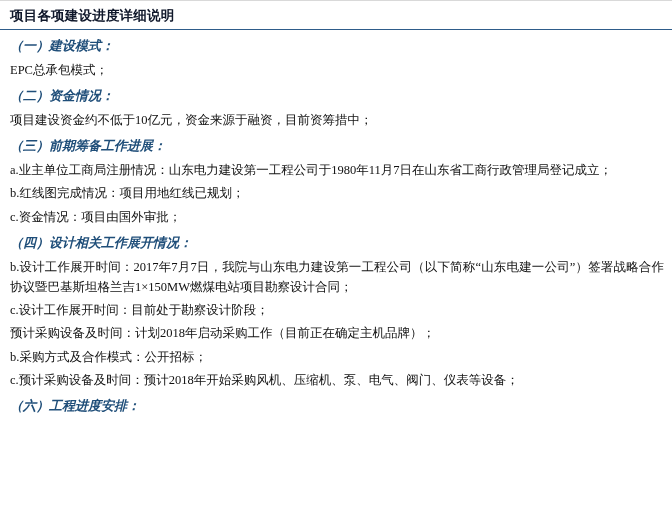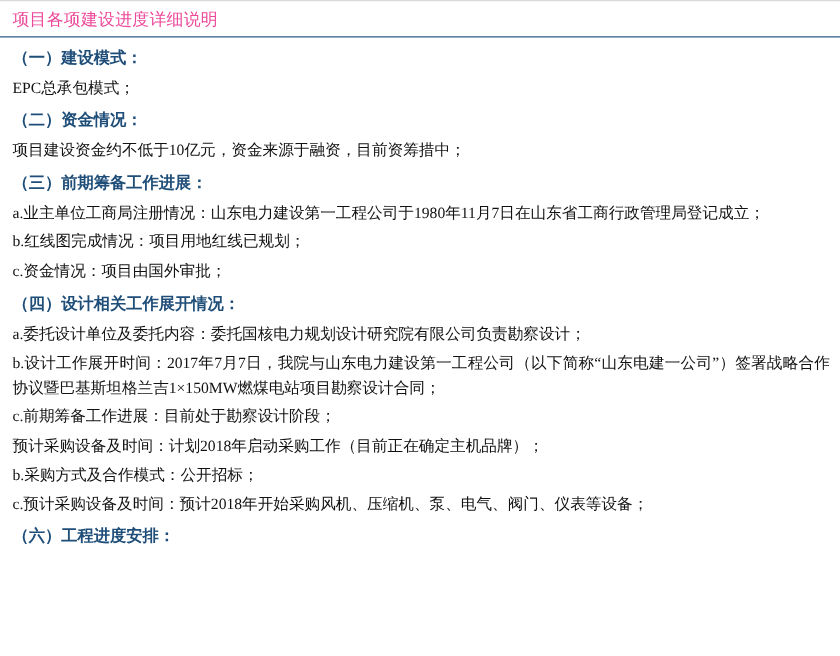--- a/index.html
+++ b/index.html
@@ -18,39 +18,40 @@
   .page {
     position: relative;
     width: 672px;
     height: 525px;
     box-sizing: border-box;
     padding: 0;
     border-top: 1px solid #d9d9d9;
   }
   .doc-title {
     font-size: 13.5px;
-    font-weight: normal;
-    color: #ec4899;
+    font-weight: bold;
+    color: #0f172a;
     padding: 6px 0 4px 10px;
     letter-spacing: 0.2px;
   }
   .title-rule {
     height: 1px;
     background: #2e5c8a;
     margin: 0 0 2px 0;
   }
   .body {
     padding: 0 8px 0 10px;
   }
   .heading {
     color: #1f4e79;
     font-weight: bold;
     font-size: 13px;
     margin: 7px 0 4px 0;
     line-height: 1.45;
+    font-style: italic;
   }
   .para {
     color: #111111;
     font-size: 12.5px;
     line-height: 1.62;
     margin: 3px 0 3px 0;
     text-align: justify;
     font-family: Liberation Serif, serif;
   }
 </style>
@@ -76,23 +77,22 @@
 
     <div class="section">
       <div class="heading">（三）前期筹备工作进展：</div>
       <div class="para">a.业主单位工商局注册情况：山东电力建设第一工程公司于1980年11月7日在山东省工商行政管理局登记成立；</div>
       <div class="para">b.红线图完成情况：项目用地红线已规划；</div>
       <div class="para">c.资金情况：项目由国外审批；</div>
     </div>
 
     <div class="section">
       <div class="heading">（四）设计相关工作展开情况：</div>
-      <div class="para">a.委托设计单位及委托内容：委托国核电力规划设计研究院有限公司负责勘察设计；</div>
       <div class="para">b.设计工作展开时间：2017年7月7日，我院与山东电力建设第一工程公司（以下简称“山东电建一公司”）签署战略合作协议暨巴基斯坦格兰吉1×150MW燃煤电站项目勘察设计合同；</div>
-      <div class="para">c.前期筹备工作进展：目前处于勘察设计阶段；</div>
+      <div class="para">c.设计工作展开时间：目前处于勘察设计阶段；</div>
     </div>
 
     <div class="section">
       <div class="para">预计采购设备及时间：计划2018年启动采购工作（目前正在确定主机品牌）；</div>
       <div class="para">b.采购方式及合作模式：公开招标；</div>
       <div class="para">c.预计采购设备及时间：预计2018年开始采购风机、压缩机、泵、电气、阀门、仪表等设备；</div>
     </div>
 
     <div class="section">
       <div class="heading">（六）工程进度安排：</div>

